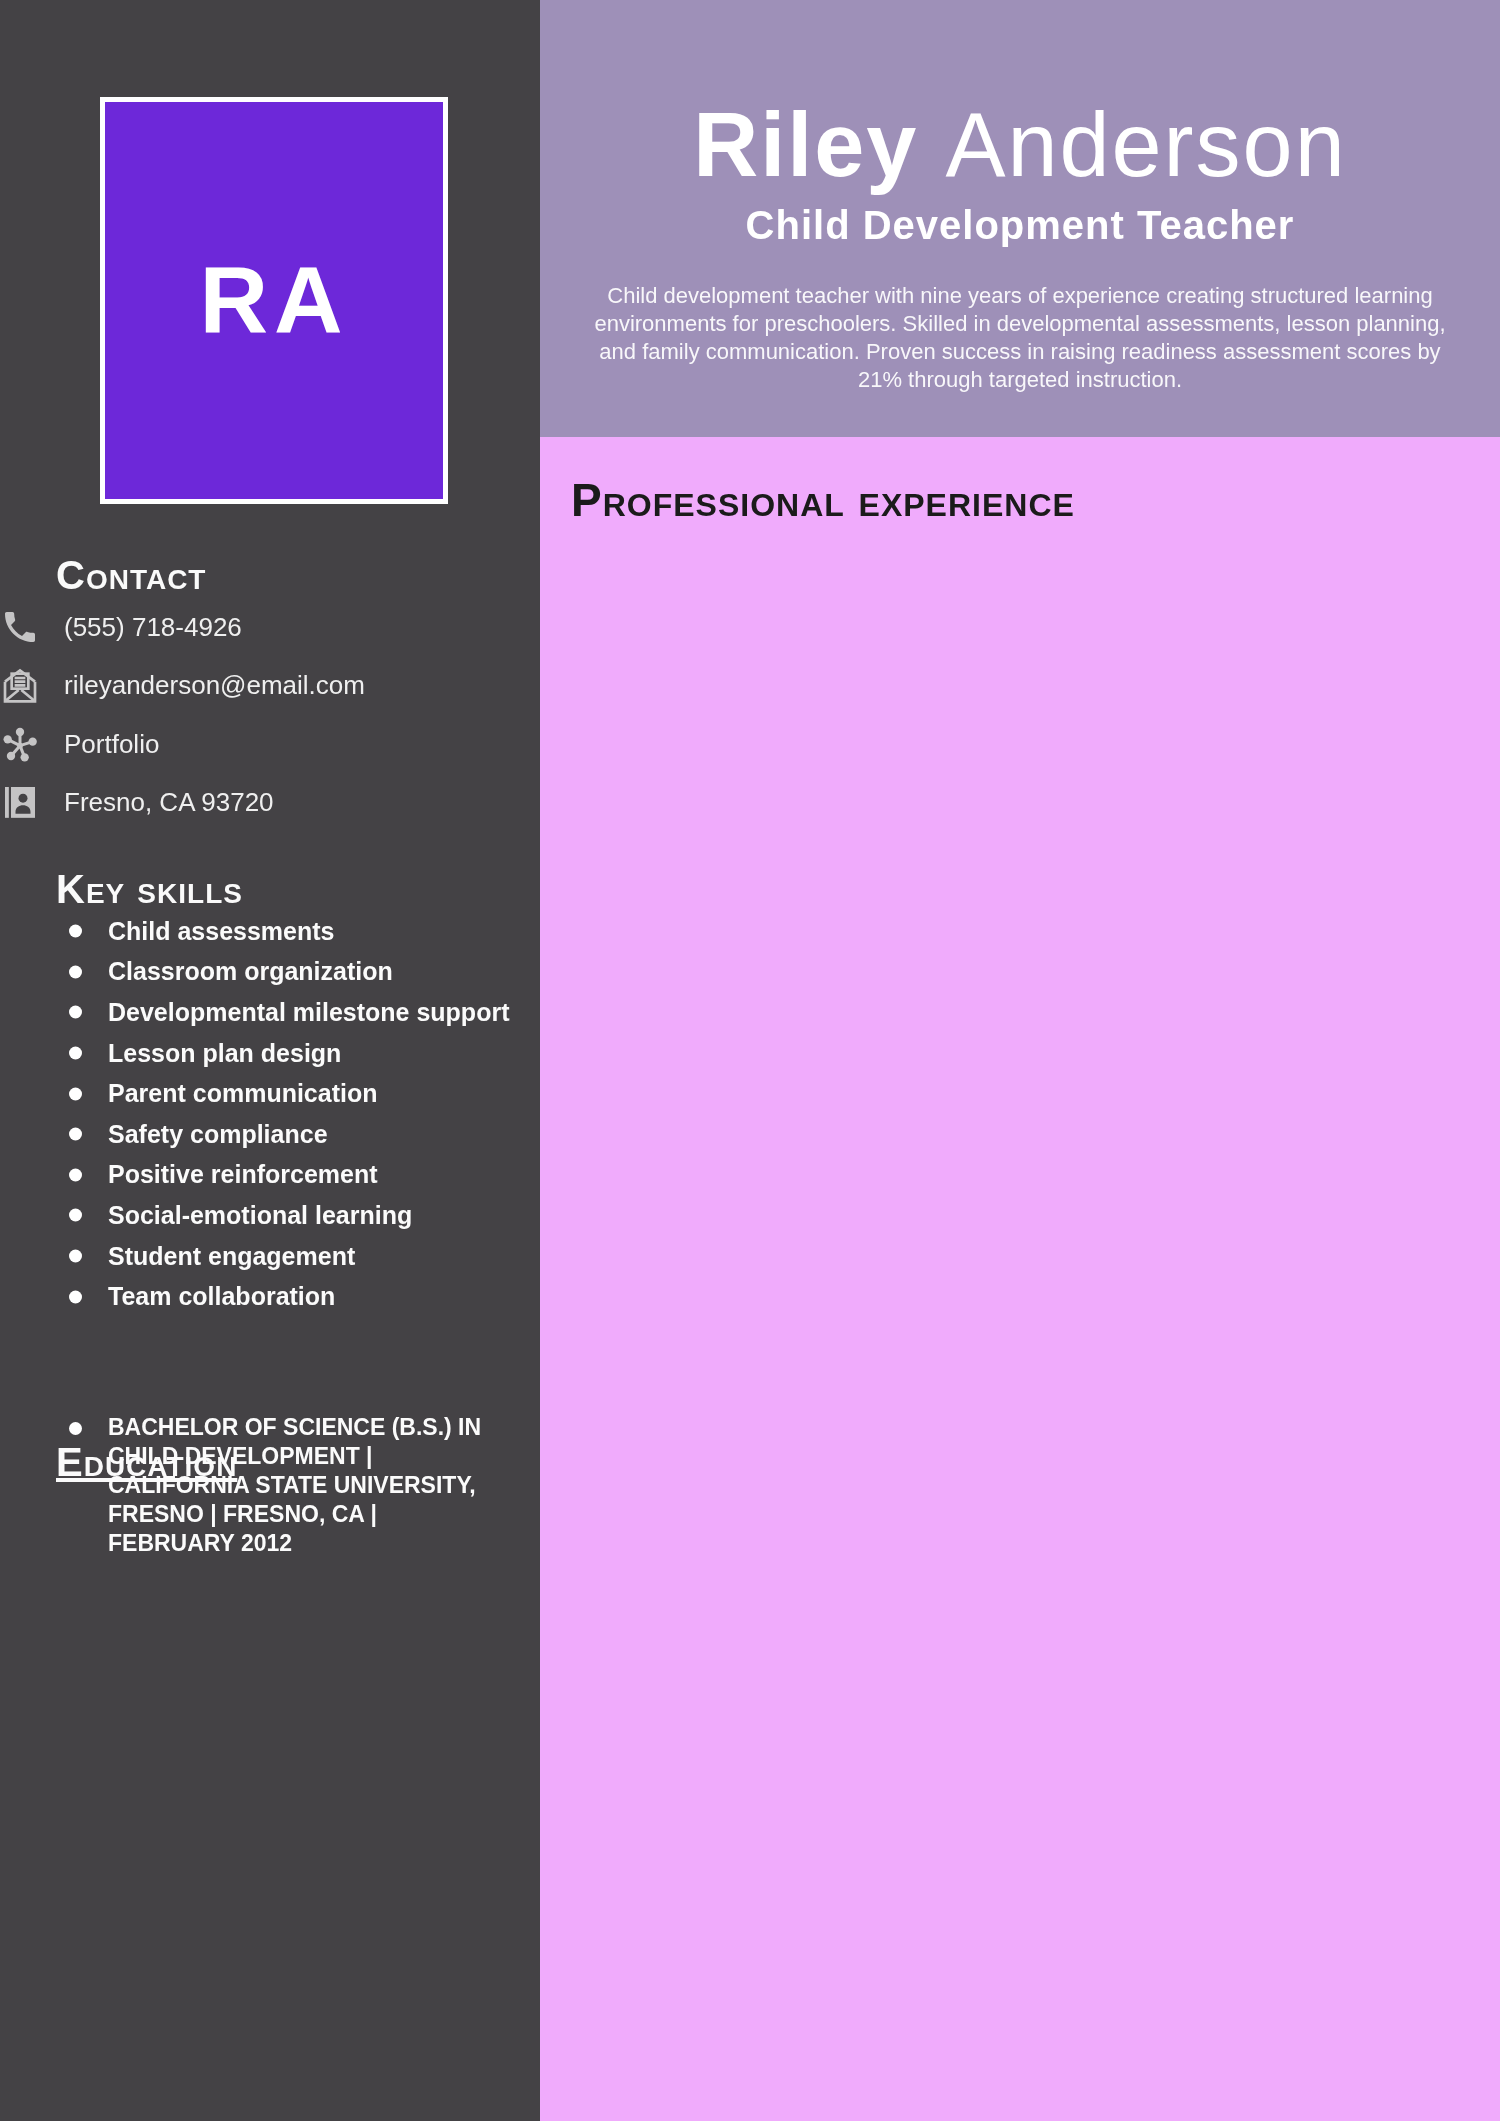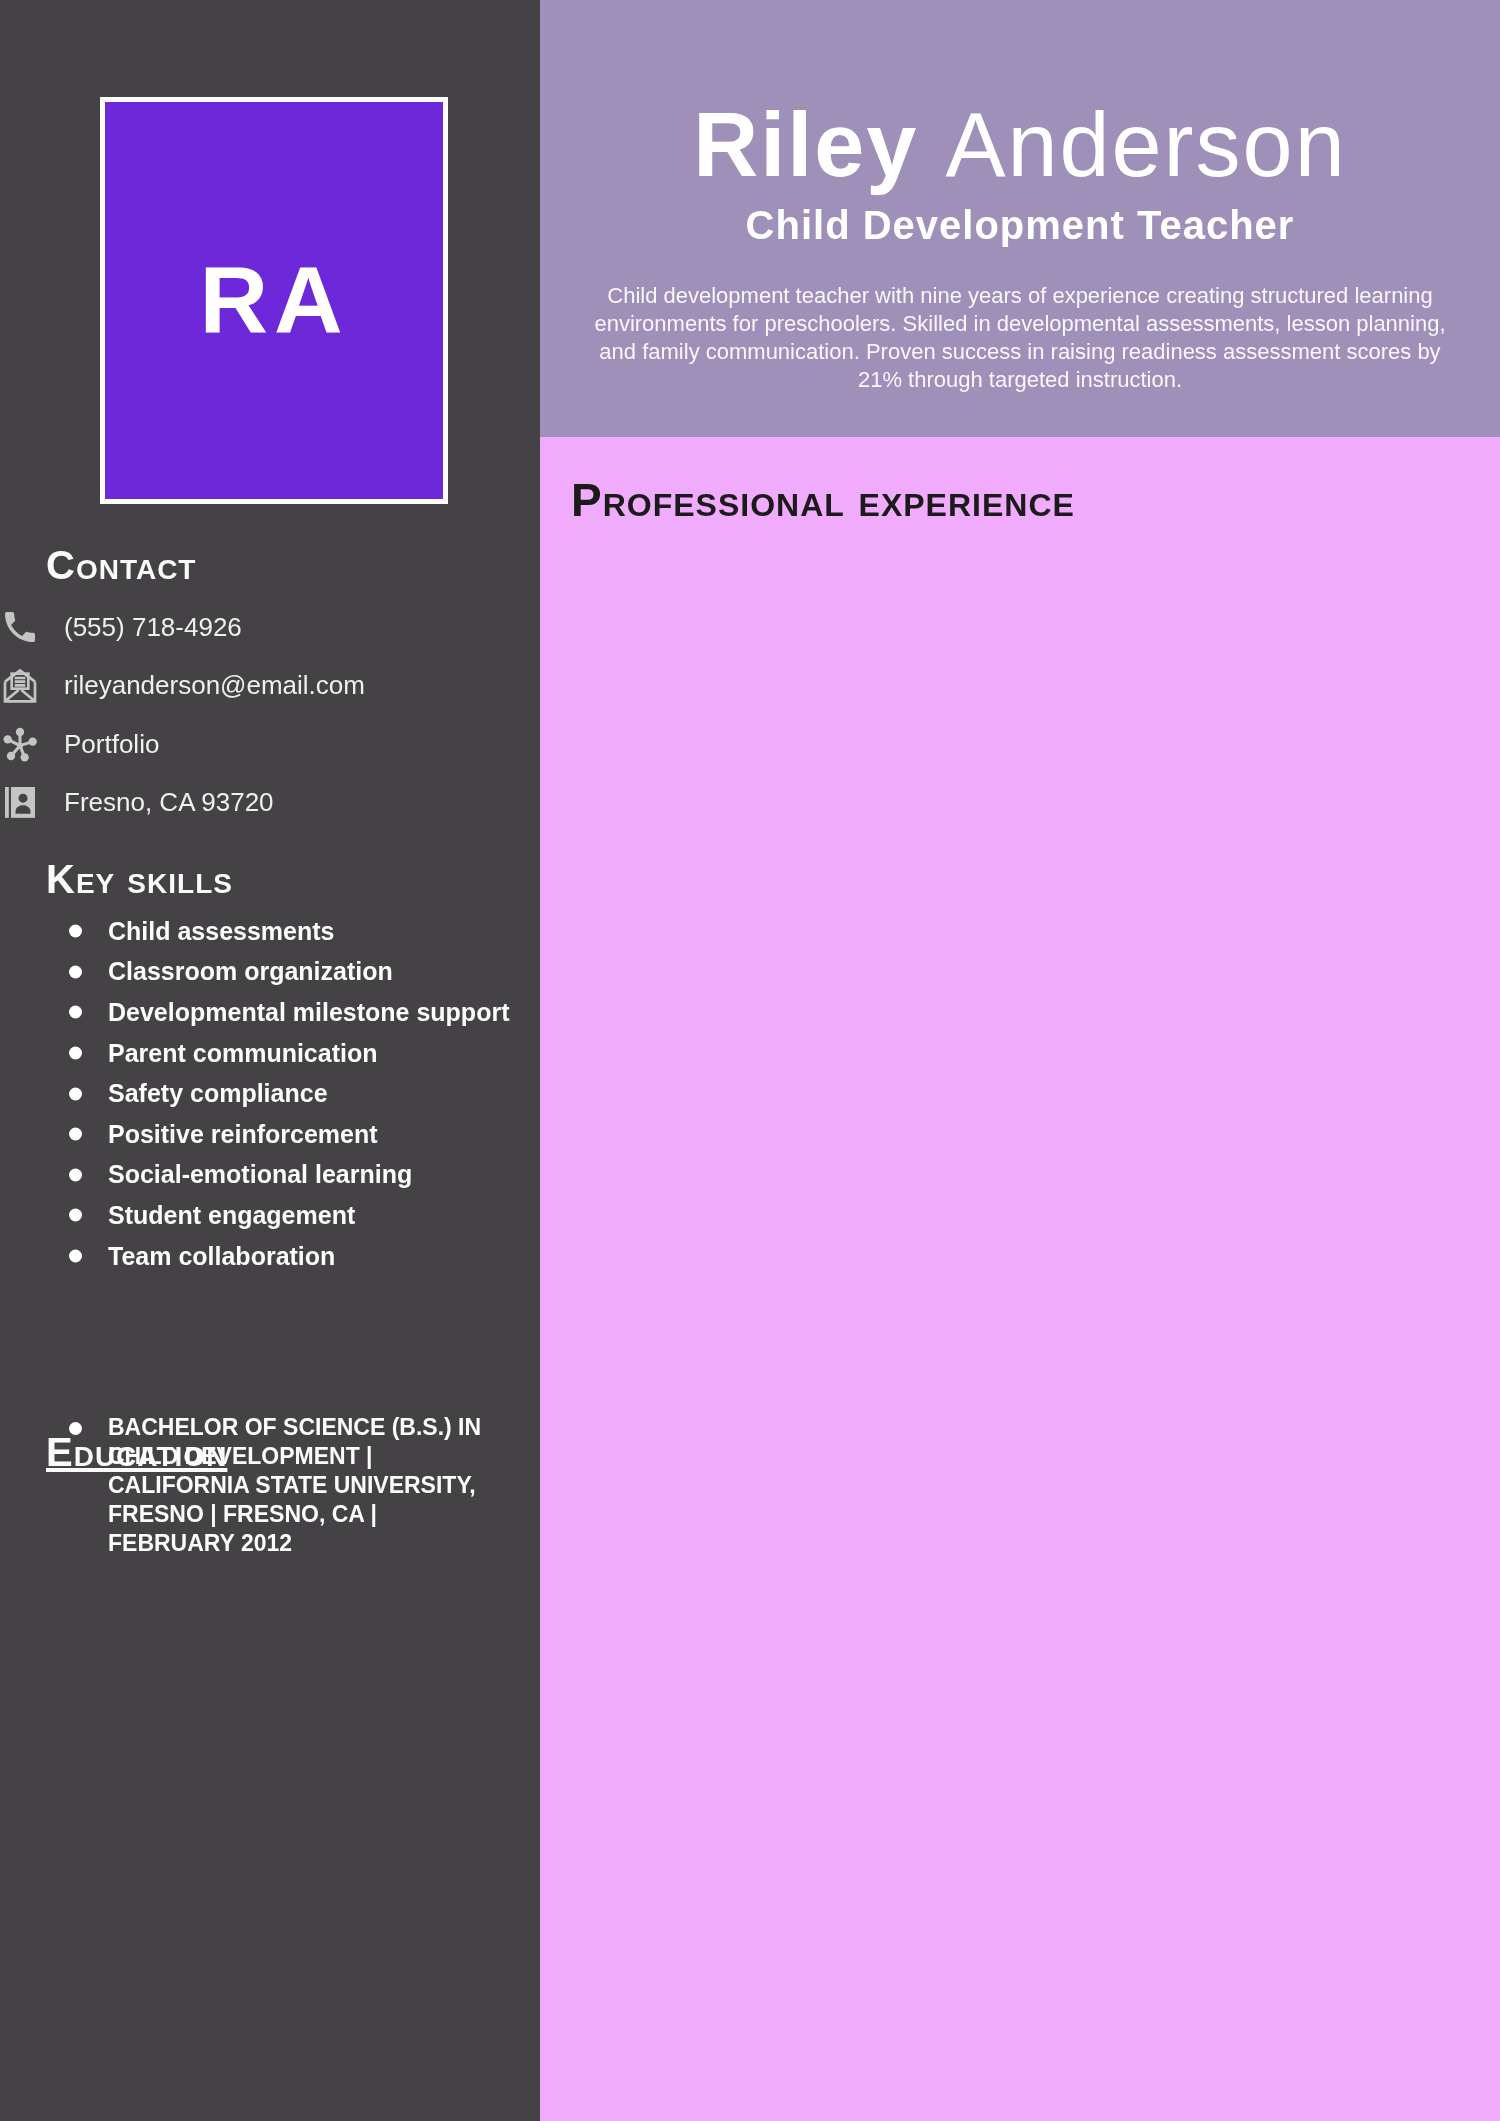--- a/index.html
+++ b/index.html
@@ -9,21 +9,21 @@
   }
   
   .sidebar{position:absolute;left:0;top:0;width:540px;height:2121px;background:#444245;}
   .photo{
     position:absolute;left:100px;top:97px;width:348px;height:407px;
     box-sizing:border-box;border:5px solid #fff;background:#6d28d9;
     display:flex;align-items:center;justify-content:center;
   }
   .initials{color:#fff;font-size:95px;font-weight:700;letter-spacing:6px;}
   .side-heading{
-    position:absolute;left:42px;margin:4px;color:#fafafa;
+    position:absolute;left:42px;margin:14px;color:#fafafa;
     font-size:40px;font-weight:700;font-variant:small-caps;
     letter-spacing:1px;line-height:1;white-space:nowrap;
   }
   .contact-heading{top:541px;}
   .skills-heading{top:855px;}
   .education-heading{top:1428px;text-decoration:underline;}
 
   .contact-list{position:absolute;left:0;top:598px;margin:0;padding:0;list-style:none;width:540px;}
   .contact-row{height:58.4px;display:flex;align-items:center;}
   .cicon{width:40px;height:40px;flex:0 0 40px;margin-right:24px;display:flex;align-items:center;justify-content:center;}
@@ -150,20 +150,23 @@
       <li>
           <span class="skill-text">Child assessments</span>
         </li>
       <li>
           <span class="skill-text">Classroom organization</span>
         </li>
       <li>
           <span class="skill-text">Developmental milestone support</span>
         </li>
       <li>
+          <span class="skill-text">Lesson plan design</span>
+        </li>
+      <li>
           <span class="skill-text">Parent communication</span>
         </li>
       <li>
           <span class="skill-text">Safety compliance</span>
         </li>
       <li>
           <span class="skill-text">Positive reinforcement</span>
         </li>
       <li>
           <span class="skill-text">Social-emotional learning</span>

